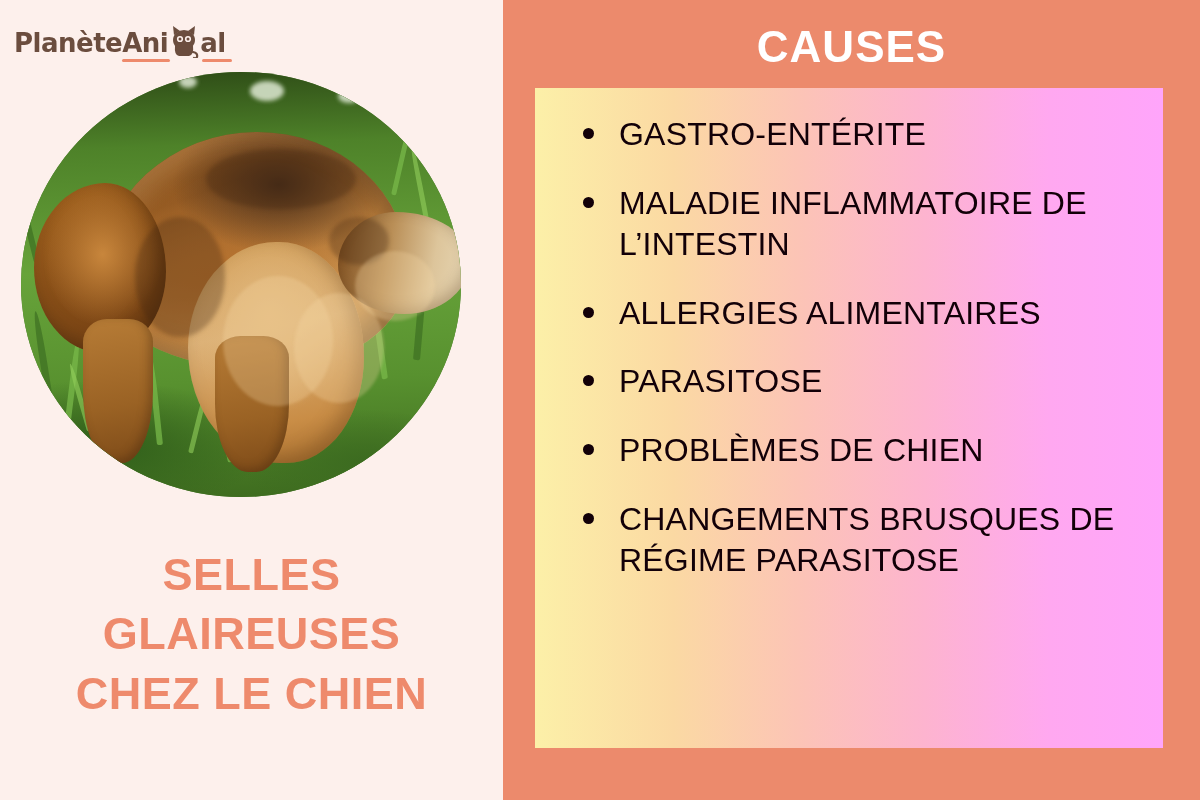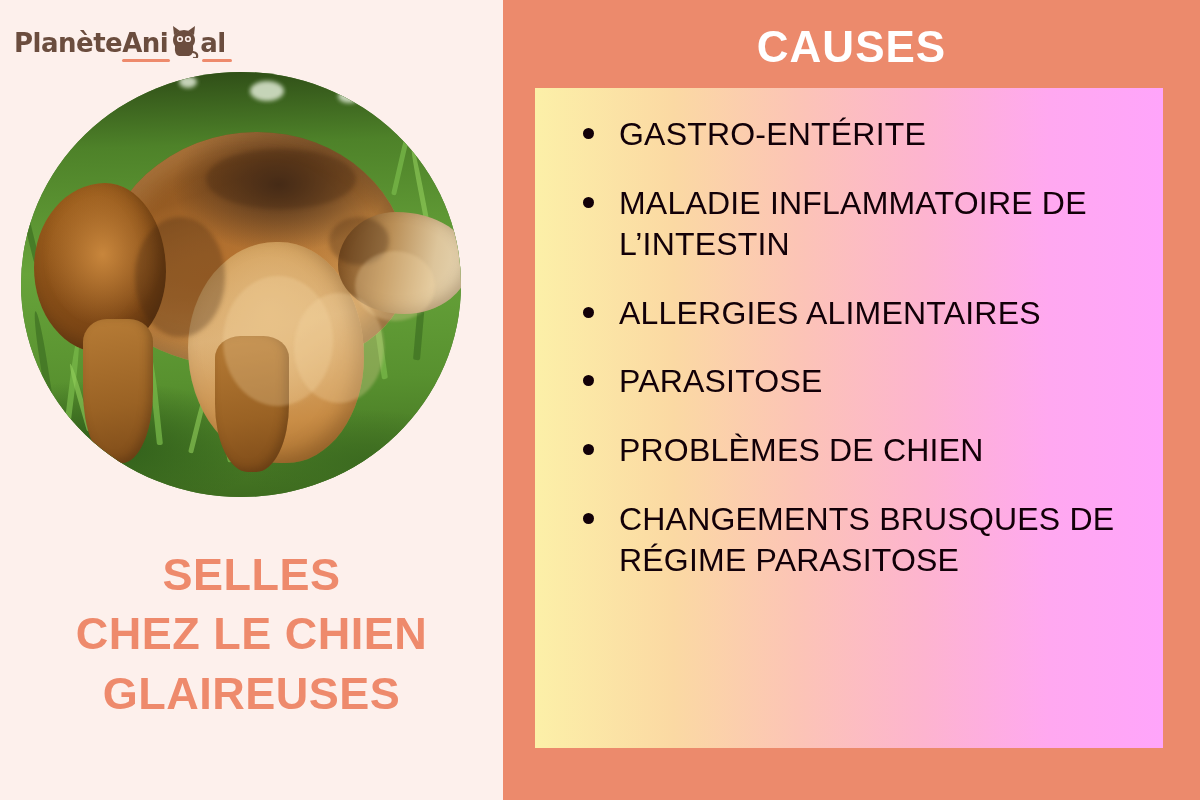--- a/index.html
+++ b/index.html
@@ -319,22 +319,22 @@
       <div class="fur-dark" style="left:42%;top:18%;width:150px;height:60px;"></div>
       <div class="fur-dark" style="left:26%;top:34%;width:90px;height:120px;"></div>
       <div class="fur-streak" style="left:46%;top:48%;width:110px;height:130px;"></div>
       <div class="fur-streak" style="left:62%;top:52%;width:90px;height:110px;"></div>
       <div class="fur-dark" style="left:70%;top:34%;width:60px;height:48px;"></div>
       <div class="fur-streak" style="left:76%;top:42%;width:80px;height:70px;"></div>
     </div>
 
     <div class="left-title">
       <span>SELLES</span>
+      <span>GLAIREUSES</span>
       <span>CHEZ LE CHIEN</span>
-      <span>GLAIREUSES</span>
     </div>
   </div>
 
   <div class="right-panel">
     <div class="causes-heading">CAUSES</div>
 
     <div class="causes-card">
       <ul class="causes-list" id="causes-list">
           <li><span class="bullet"></span><span>GASTRO-ENTÉRITE</span></li>
           <li><span class="bullet"></span><span>MALADIE INFLAMMATOIRE DE L’INTESTIN</span></li>

